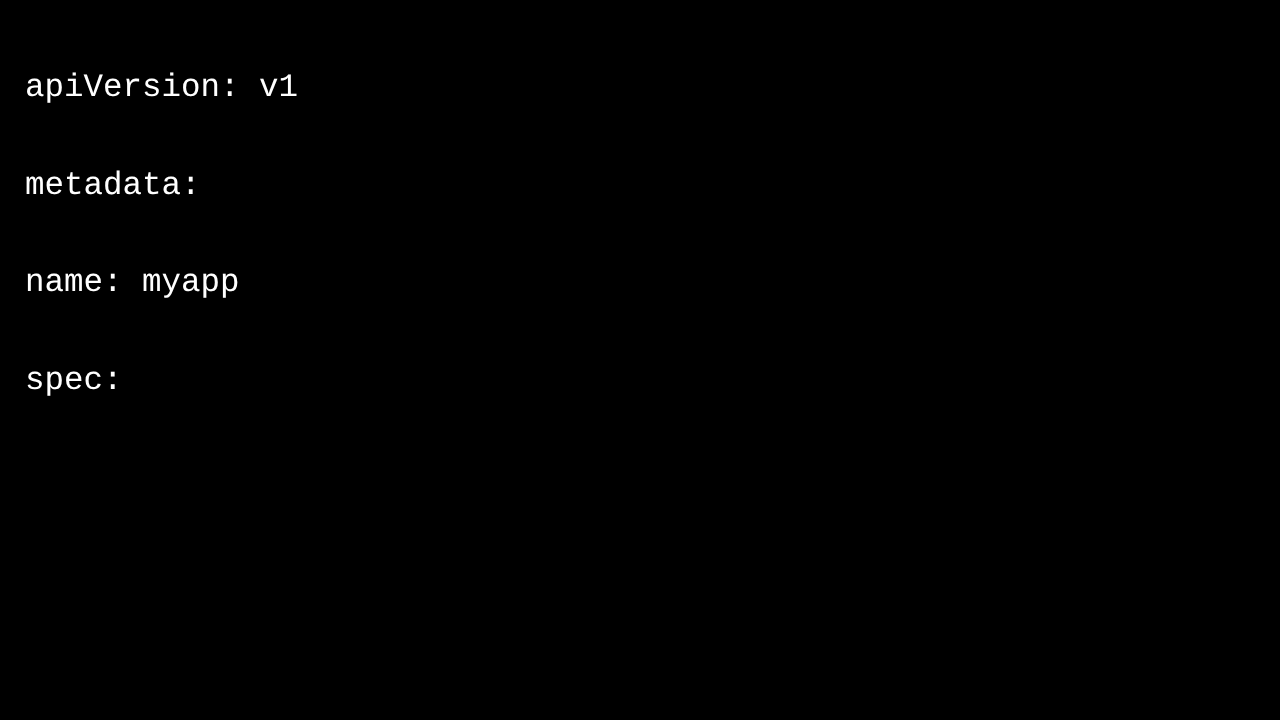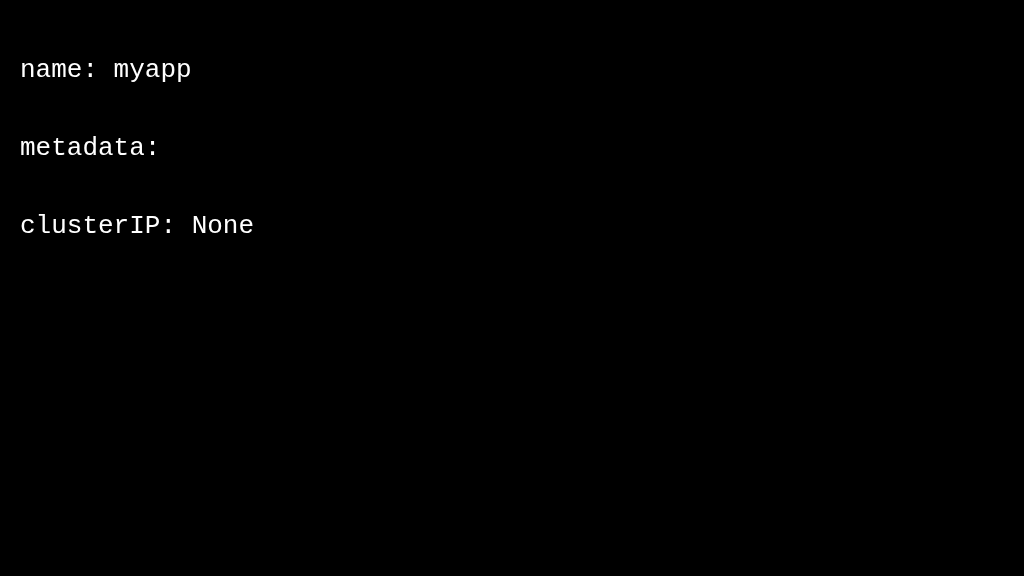--- a/index.html
+++ b/index.html
@@ -22,22 +22,23 @@
       white-space: pre;
     }
     .line {
       display: block;
     }
   </style>
 </head>
 <body>
 
 <div class="code-block">
+<span class="line">apiVersion: v1</span>
+<span class="line">metadata:</span>
 <span class="line">name: myapp</span>
-<span class="line">metadata:</span>
-<span class="line">clusterIP: None</span>
+<span class="line">spec:</span>
 
 
 
 
 
 
 </div>
 
 </body></html>

